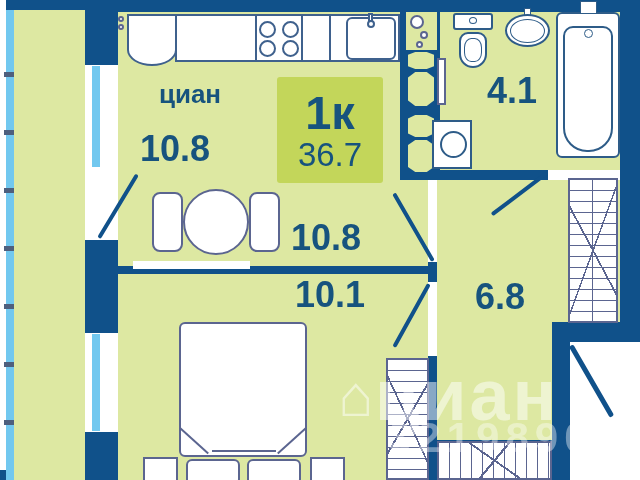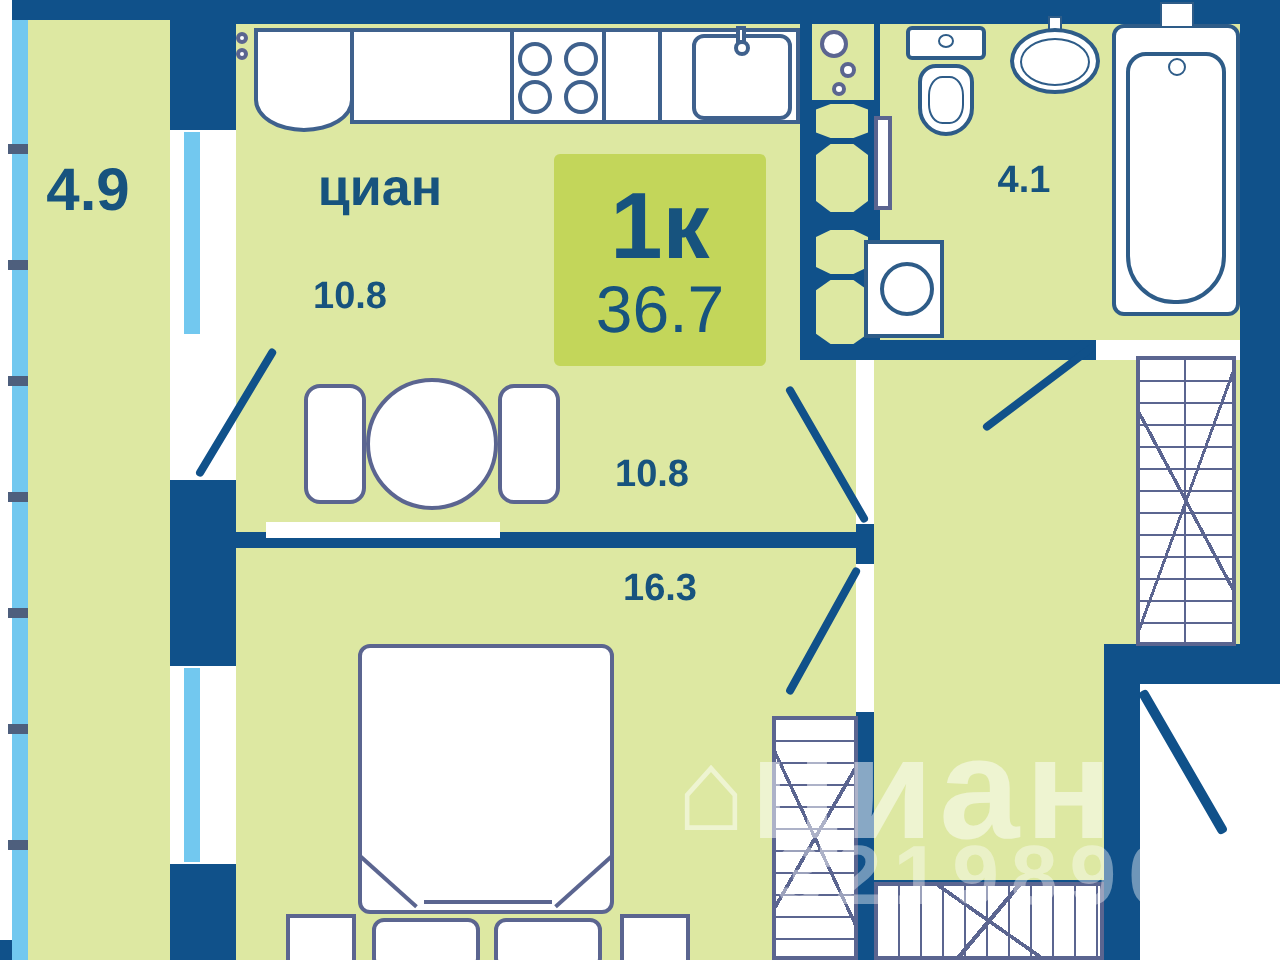--- a/index.html
+++ b/index.html
@@ -10,21 +10,21 @@
   .w{background:#ffffff;}           
   .g{background:#72c8ef;}           
   .tick{background:#4e5f7d;}
   .ct{background:#fff;border:2px solid #3f618d;}   
   .fx{background:#fff;border:2px solid #2e5c88;}   
   .fu{background:#fff;border:2px solid #5b6590;}   
   .leaf{background:#10518a;transform-origin:left center;border-radius:2px;}
   .lbl{position:absolute;color:#17537e;font-weight:600;transform:translate(-50%,-50%);
     white-space:nowrap;}
   .name{font-size:26px;}
-  .num{font-size:19px;}
+  .num{font-size:36px;}
   .vent{background:#dde8a2;clip-path:polygon(28% 0,72% 0,100% 16%,100% 84%,72% 100%,28% 100%,0 84%,0 16%);}
   .circ{border-radius:50%;}
   #badge{background:#c3d65a;border-radius:3px;display:flex;flex-direction:column;
     align-items:center;justify-content:center;color:#17537e;line-height:1.0;}
   #badge .rooms{font-size:47px;font-weight:700;}
   #badge .area{font-size:33px;font-weight:500;margin-top:2px;}
   .wm{position:absolute;color:rgba(255,255,255,.5);font-weight:700;z-index:60;}
   
   .wrd{background-color:#fff;border:2px solid #5b6590;}
   .wrd.h1{background-image:
@@ -130,26 +130,26 @@
   <div class="abs wrd h1" style="left:568px;top:178px;width:50px;height:145px"></div>
   <div class="abs wrd h2" style="left:386px;top:358px;width:43px;height:122px"></div>
   <div class="abs wrd h3" style="left:437px;top:441px;width:115px;height:39px"></div>
 
   <div class="abs leaf" style="left:99px;top:236px;width:74px;height:4px;transform:rotate(-59deg)"></div>
   <div class="abs leaf" style="left:433px;top:259px;width:78px;height:4px;transform:rotate(-120deg)"></div>
   <div class="abs leaf" style="left:429px;top:282px;width:72px;height:4px;transform:rotate(119deg)"></div>
   <div class="abs leaf" style="left:547px;top:171px;width:69px;height:4px;transform:rotate(143deg)"></div>
   <div class="abs leaf" style="left:571px;top:343px;width:82px;height:5px;transform:rotate(60deg)"></div>
 
-  <div class="lbl num" style="left:44px;top:96px;font-size:30px">4.9</div>
   <div class="lbl name" style="left:190px;top:94px">циан</div>
   <div class="lbl num" style="left:175px;top:149px">10.8</div>
   <div class="lbl num" style="left:326px;top:238px">10.8</div>
   <div class="lbl num" style="left:512px;top:91px">4.1</div>
-  <div class="lbl num" style="left:330px;top:295px">16.3</div>
+  <div class="lbl num" style="left:500px;top:297px">6.8</div>
+  <div class="lbl num" style="left:330px;top:295px">10.1</div>
 
   <div id="badge" class="abs" style="left:277px;top:77px;width:106px;height:106px">
     <div class="rooms">1к</div>
     <div class="area">36.7</div>
   </div>
 
   <div class="wm" style="left:338px;top:350px;height:90px;display:flex;align-items:center;">
     <span style="font-size:58px;margin-right:2px;">⌂</span>
     <span style="font-size:72px;letter-spacing:3px;">циан</span>
   </div>

